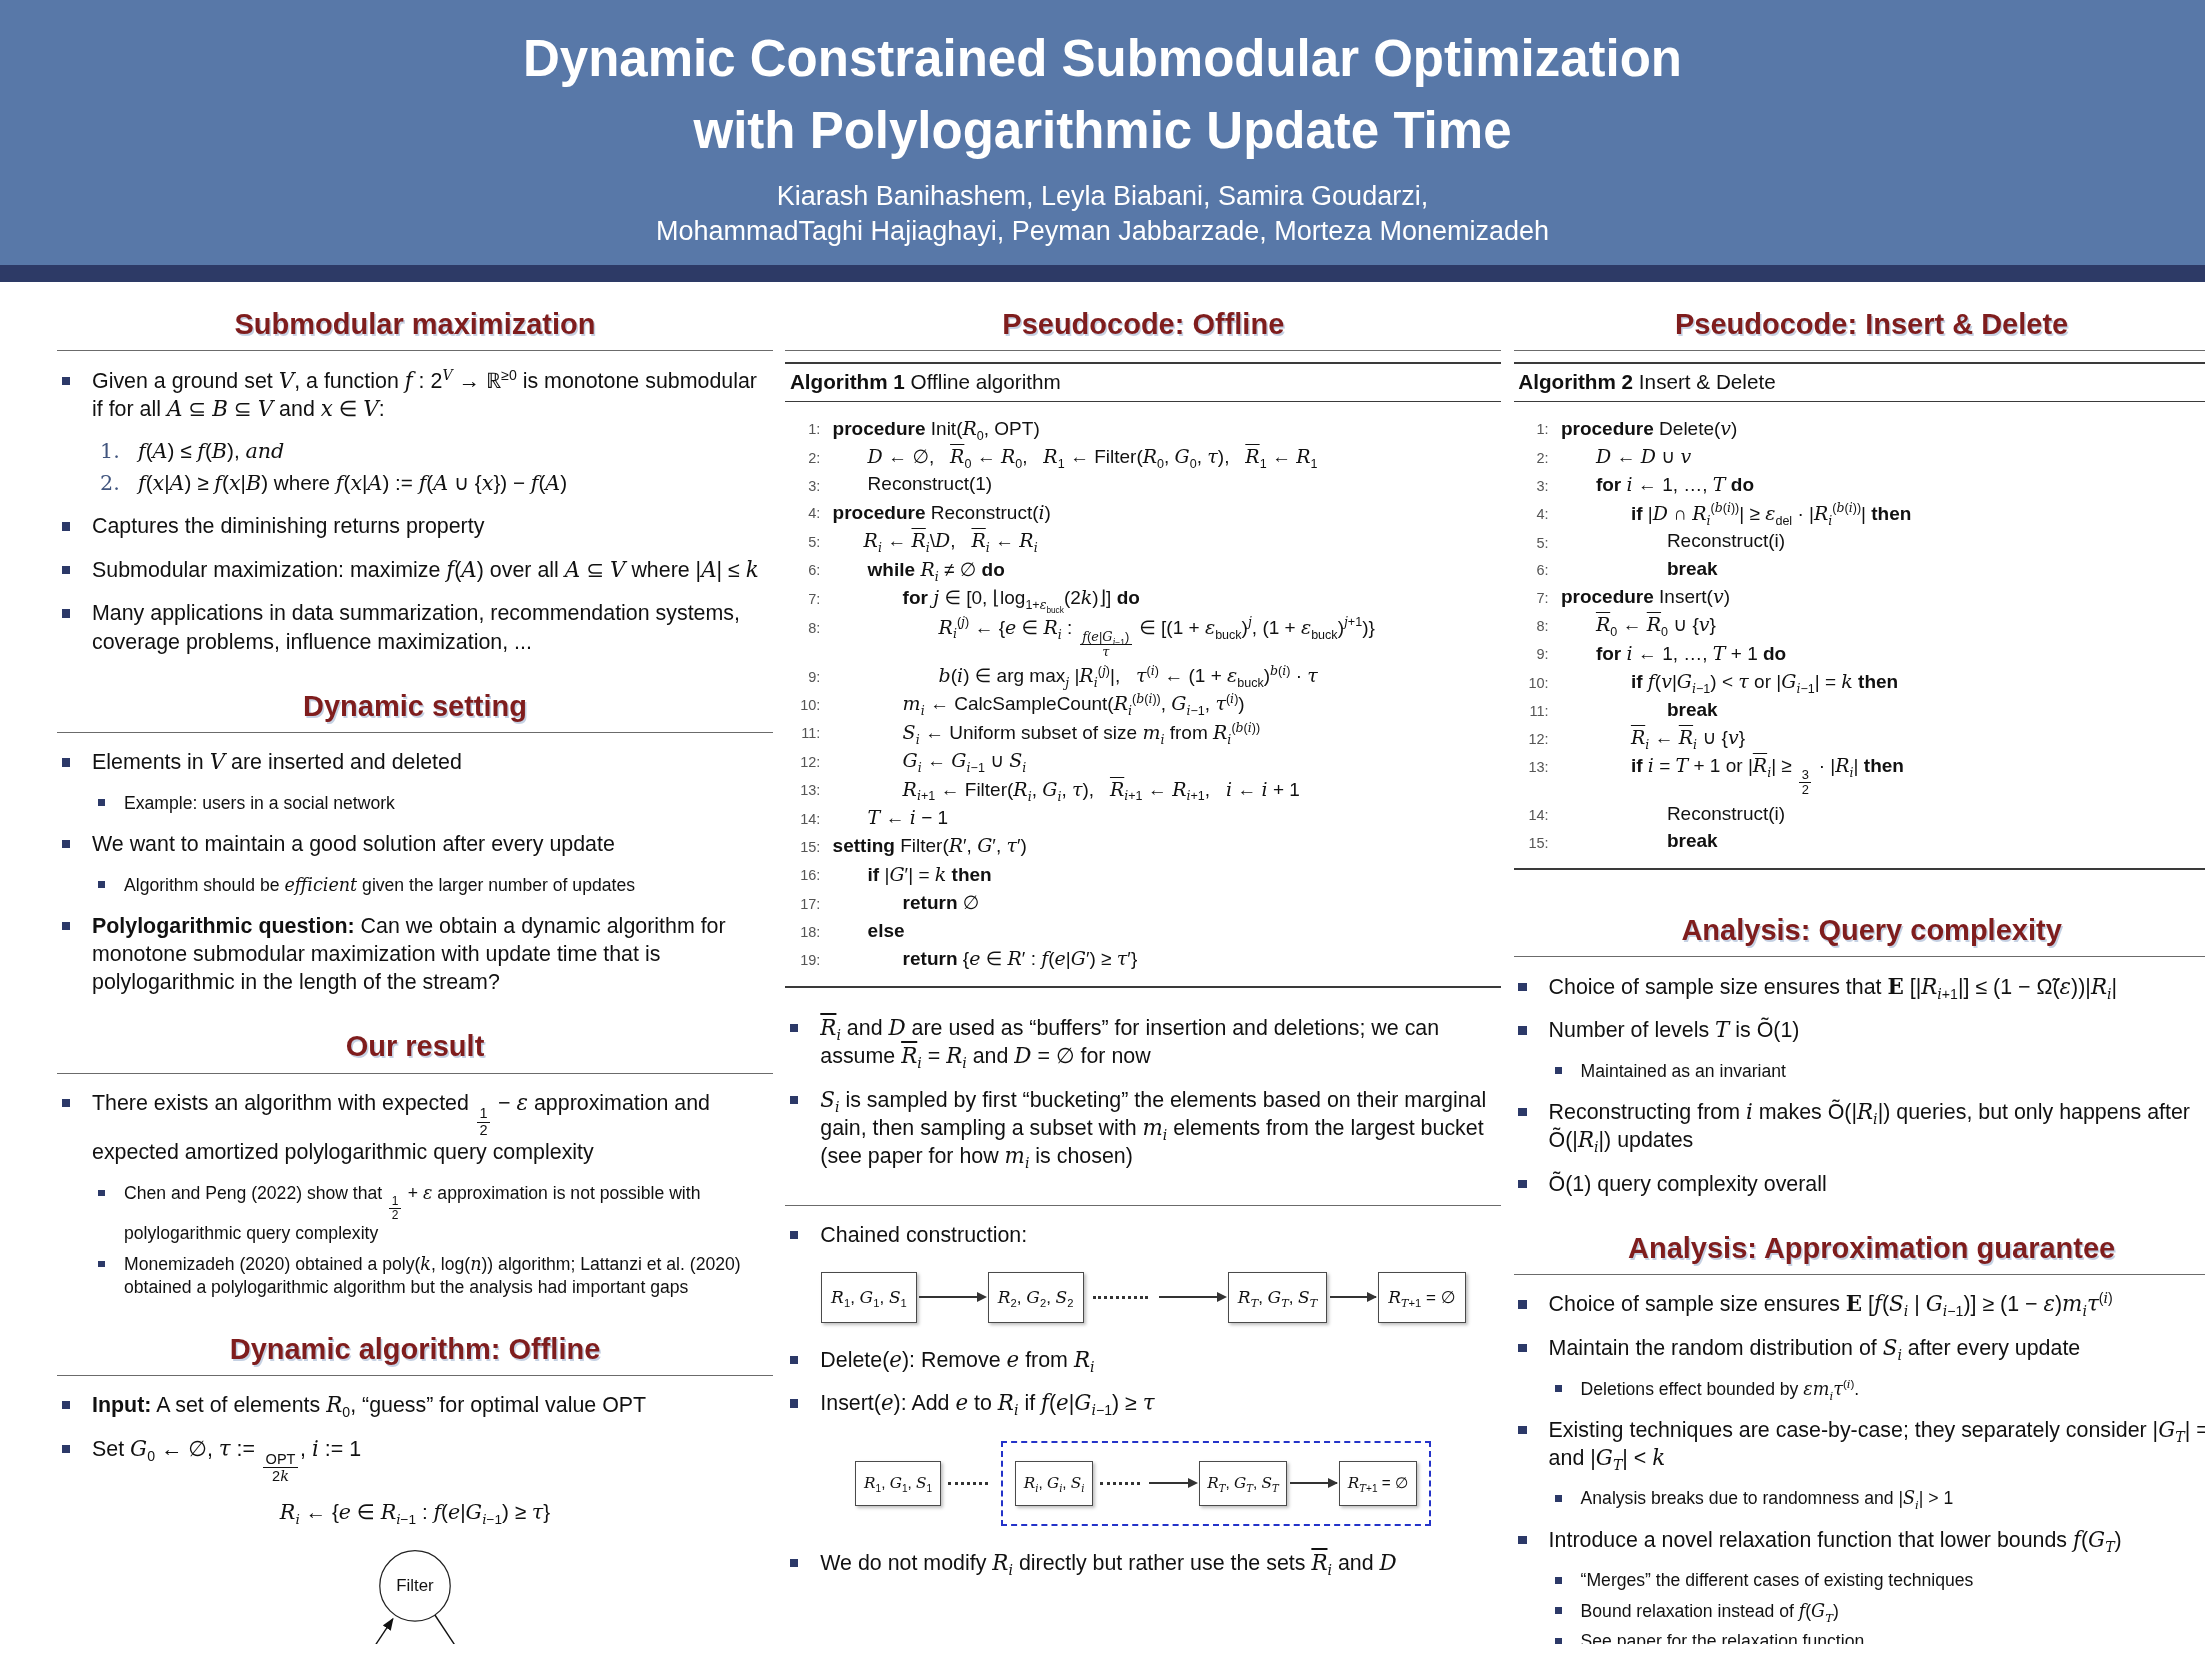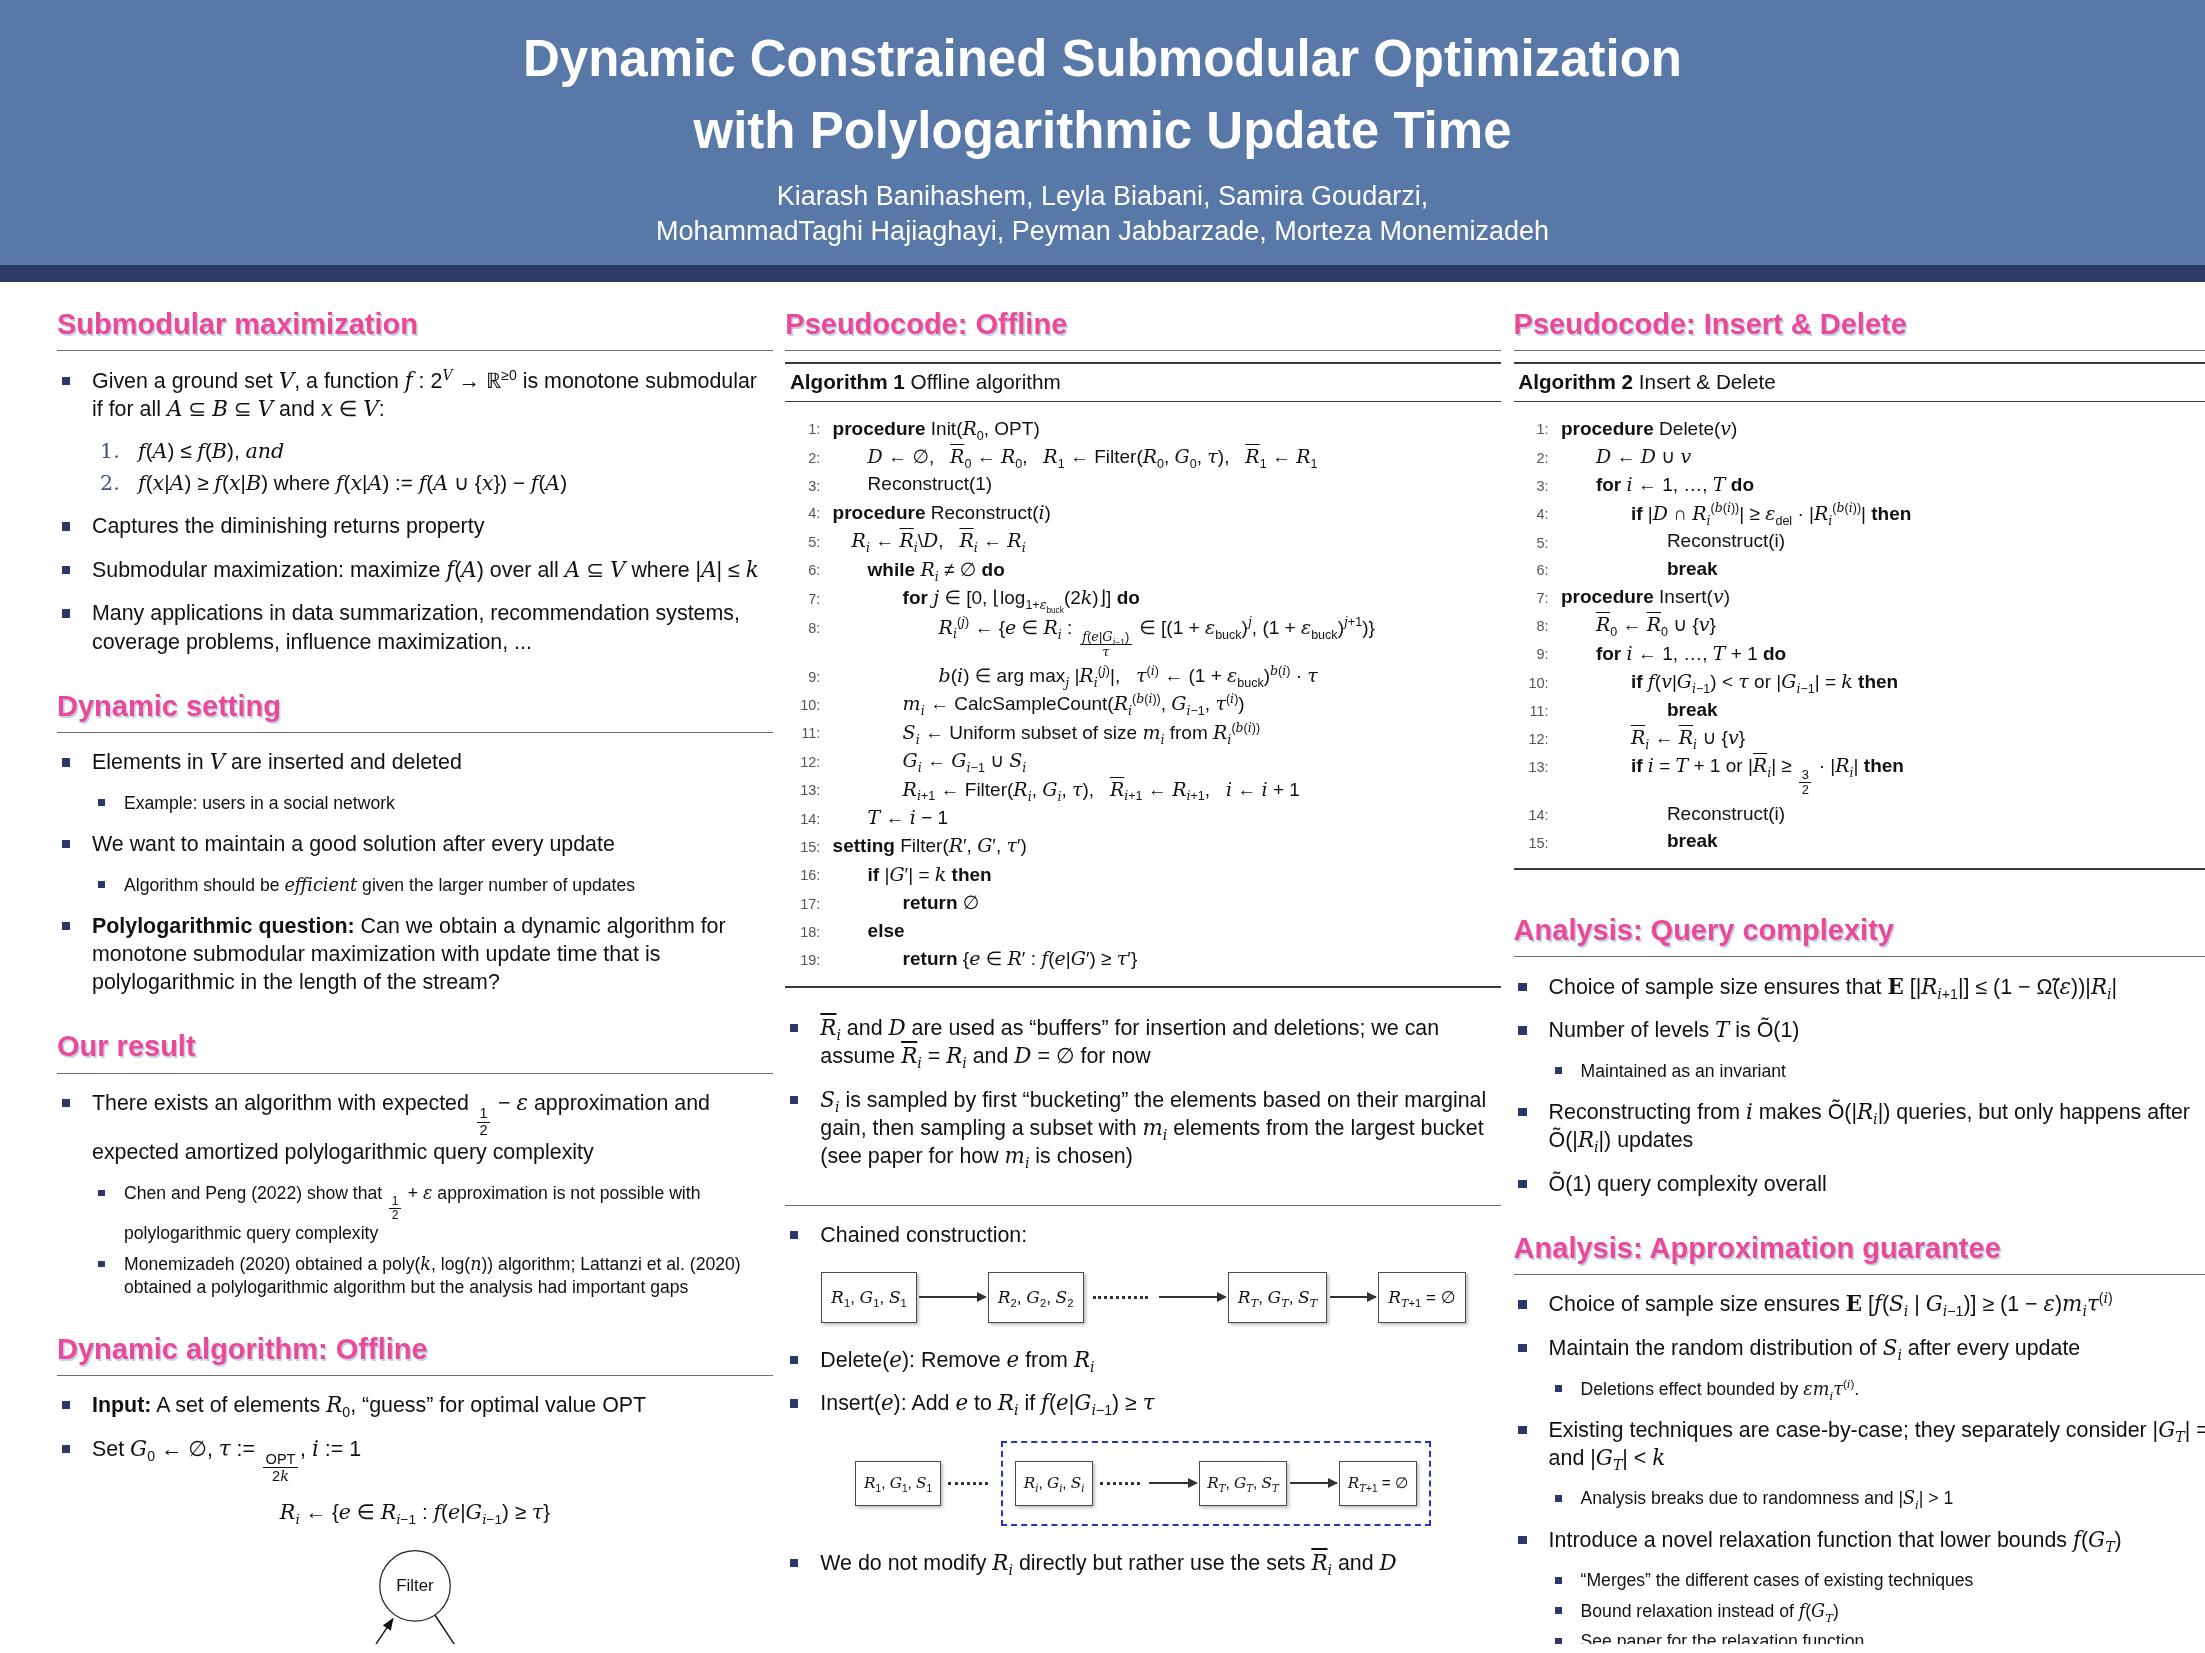--- a/index.html
+++ b/index.html
@@ -8,21 +8,21 @@
   
   header{height:265px;background:#5878a8;text-align:center;color:#fff;}
   .title{padding-top:23px;font-size:51px;font-weight:bold;line-height:1.42;}
   .authors{margin-top:10.7px;font-size:27px;line-height:1.32;font-weight:400;}
   .header-stripe{height:17px;background:#2d3a66;}
   
   .content{display:grid;grid-template-columns:716px 716px 716px;column-gap:12.3px;
            padding:17px 13.8px 0 57px;box-sizing:border-box;}
   .section{margin-top:34px;}
   .section:first-child{margin-top:9.2px;}
-  .section-title{font-size:29px;font-weight:bold;color:#ec4899;text-align:left;margin:0 0 9.2px;
+  .section-title{font-size:29px;font-weight:bold;color:#7f1d1d;text-align:center;margin:0 0 9.2px;
                  text-shadow:1.5px 1.5px 0 rgba(150,172,204,.55);}
   .rule{border-top:1.5px solid #6b6b6b;margin-bottom:10.7px;}
   
   .b{position:relative;padding-left:35px;margin:15.3px 0;font-size:21.4px;line-height:1.32;}
   .b::before{content:'';position:absolute;left:4.6px;top:10px;width:8.4px;height:8.4px;background:#2c3968;}
   .sb{position:relative;padding-left:29px;margin:7.7px 0 7.7px 38px;font-size:17.6px;line-height:1.3;}
   .sb::before{content:'';position:absolute;left:3.1px;top:7.7px;width:6.9px;height:6.9px;background:#2c3968;}
   .nl{display:flex;margin:4.6px 0 4.6px 43px;font-size:20.7px;line-height:1.3;}
   .nl .no{font-family:"DejaVu Serif",serif;color:#41557e;width:38px;flex:none;}
   
@@ -174,21 +174,21 @@
               <div class="algo-line">
                 <span class="algo-num">3:</span>
                 <span class="algo-txt" style="margin-left: 35px;">Reconstruct(1)</span>
               </div>
               <div class="algo-line">
                 <span class="algo-num">4:</span>
                 <span class="algo-txt" style="margin-left: 0px;"><b>procedure</b> Reconstruct(<i>i</i>)</span>
               </div>
               <div class="algo-line">
                 <span class="algo-num">5:</span>
-                <span class="algo-txt" style="margin-left: 19px;"><i>R<sub>i</sub></i> ← <span class="ov"><i>R</i></span><sub><i>i</i></sub>\<i>D</i>,&nbsp;&nbsp; <span class="ov"><i>R</i></span><sub><i>i</i></sub> ← <i>R<sub>i</sub></i></span>
+                <span class="algo-txt" style="margin-left: 31px;"><i>R<sub>i</sub></i> ← <span class="ov"><i>R</i></span><sub><i>i</i></sub>\<i>D</i>,&nbsp;&nbsp; <span class="ov"><i>R</i></span><sub><i>i</i></sub> ← <i>R<sub>i</sub></i></span>
               </div>
               <div class="algo-line">
                 <span class="algo-num">6:</span>
                 <span class="algo-txt" style="margin-left: 35px;"><b>while</b> <i>R<sub>i</sub></i> ≠ ∅ <b>do</b></span>
               </div>
               <div class="algo-line">
                 <span class="algo-num">7:</span>
                 <span class="algo-txt" style="margin-left: 70px;"><b>for</b> <i>j</i> ∈ [0, ⌊log<sub>1+<i>ε</i><sub>buck</sub></sub>(2<i>k</i>)⌋] <b>do</b></span>
               </div>
               <div class="algo-line">

